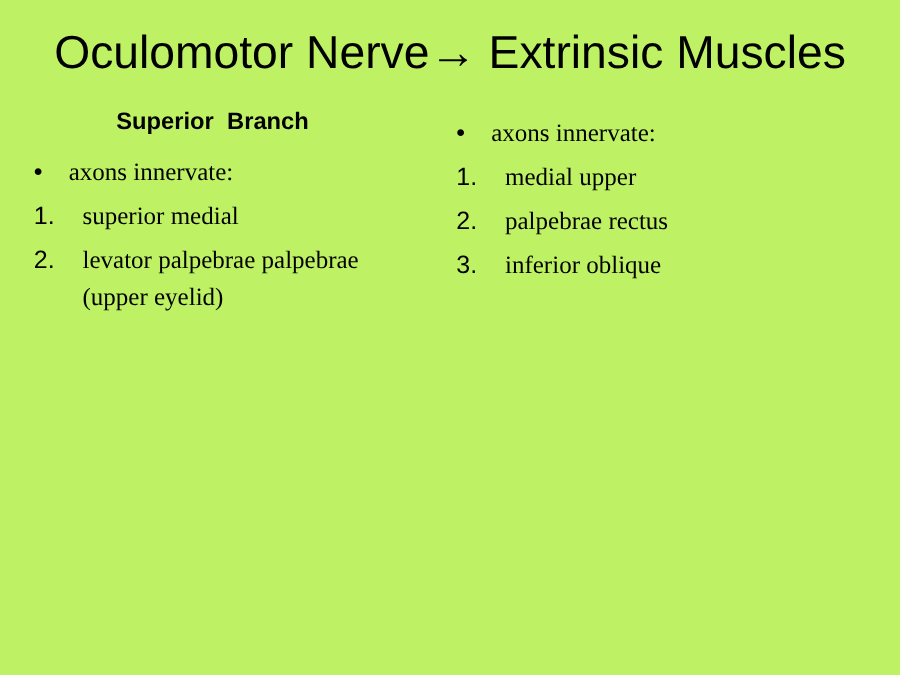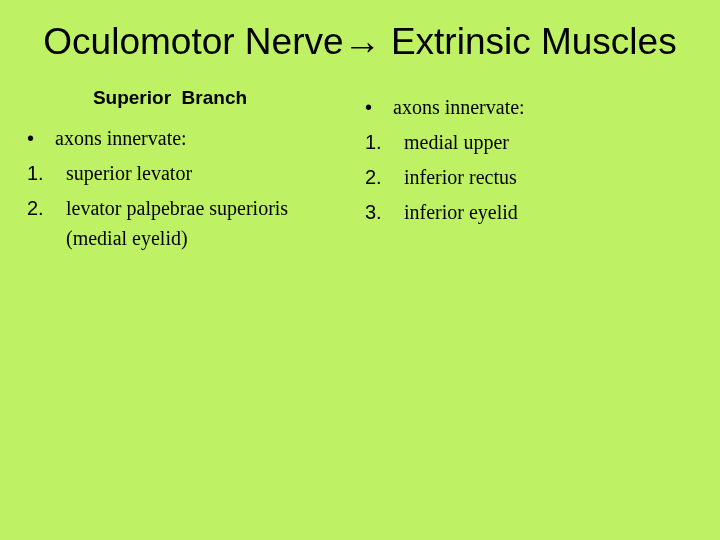--- a/index.html
+++ b/index.html
@@ -82,46 +82,46 @@
     <section class="col">
       <h2 class="col-header">Superior  Branch</h2>
 
       <div class="row">
         <span class="marker bullet">•</span>
         <span class="item-text">axons innervate:</span>
       </div>
 
       <div class="row">
         <span class="marker">1.</span>
-        <span class="item-text">superior levator</span>
+        <span class="item-text">superior medial</span>
       </div>
 
       <div class="row">
         <span class="marker">2.</span>
-        <span class="item-text">levator palpebrae superioris (medial eyelid)</span>
+        <span class="item-text">levator palpebrae palpebrae (upper eyelid)</span>
       </div>
     </section>
 
     <section class="col">
 
       <div class="row">
         <span class="marker bullet">•</span>
         <span class="item-text">axons innervate:</span>
       </div>
 
       <div class="row">
         <span class="marker">1.</span>
         <span class="item-text">medial upper</span>
       </div>
 
       <div class="row">
         <span class="marker">2.</span>
-        <span class="item-text">inferior rectus</span>
+        <span class="item-text">palpebrae rectus</span>
       </div>
 
       <div class="row">
         <span class="marker">3.</span>
-        <span class="item-text">inferior eyelid</span>
+        <span class="item-text">inferior oblique</span>
       </div>
     </section>
 
   </div>
 </div>
 
 </body></html>

